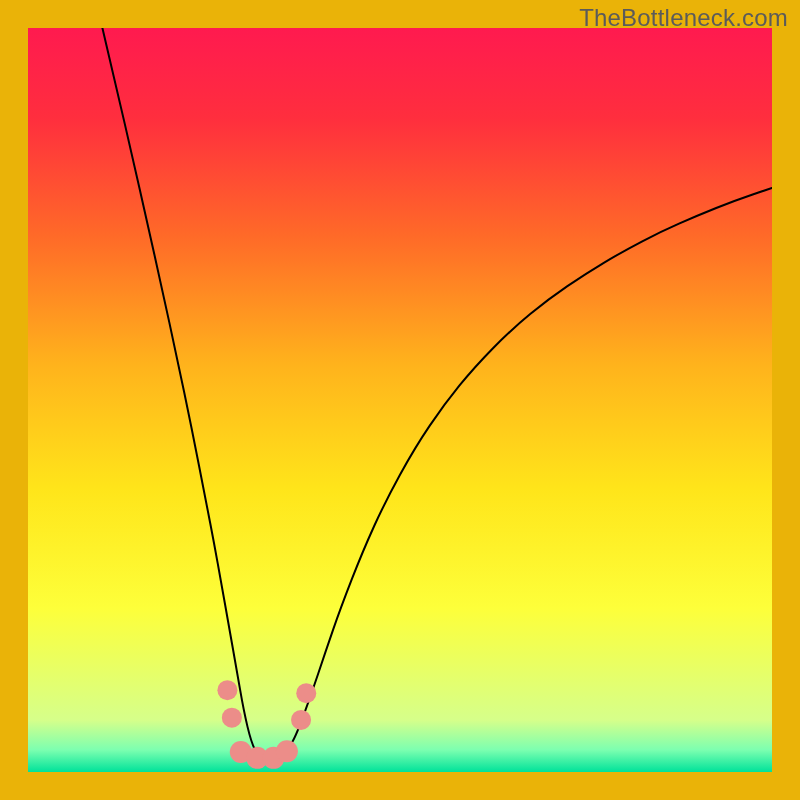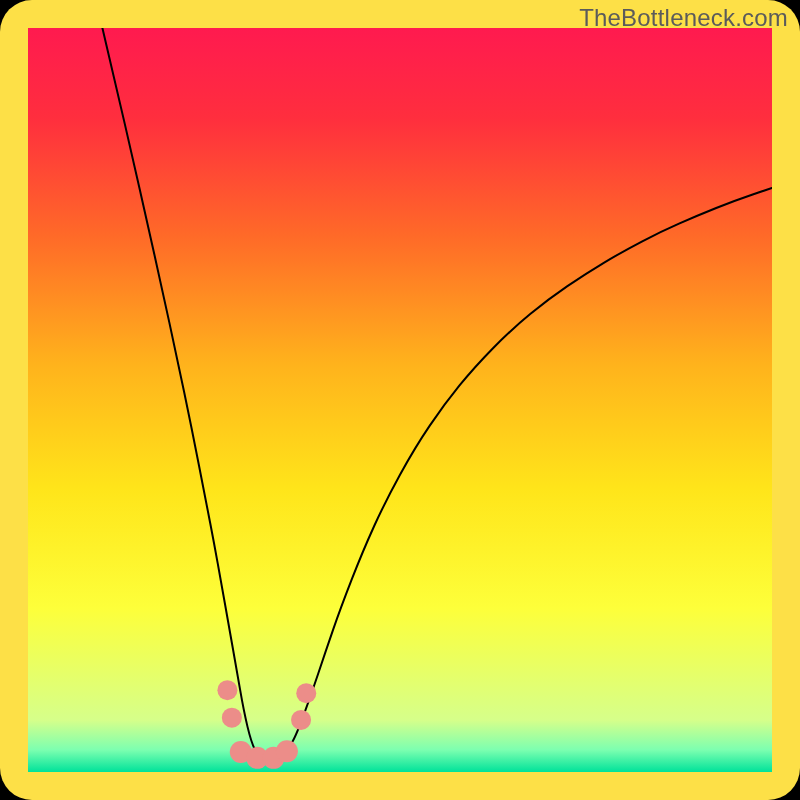--- a/index.html
+++ b/index.html
@@ -10,22 +10,21 @@
     background: #000;
     font-family: Arial, Helvetica, sans-serif;
     overflow: hidden;
   }
   .frame {
     position: absolute;
     left: 0;
     top: 0;
     width: 800px;
     height: 800px;
-    background: #fde047;
-    border-radius: 32px;
+    background: #eab308;
   }
   .plot {
     position: absolute;
     left: 28px;
     top: 28px;
     width: 744px;
     height: 744px;
     overflow: hidden;
   }
   .attribution {

